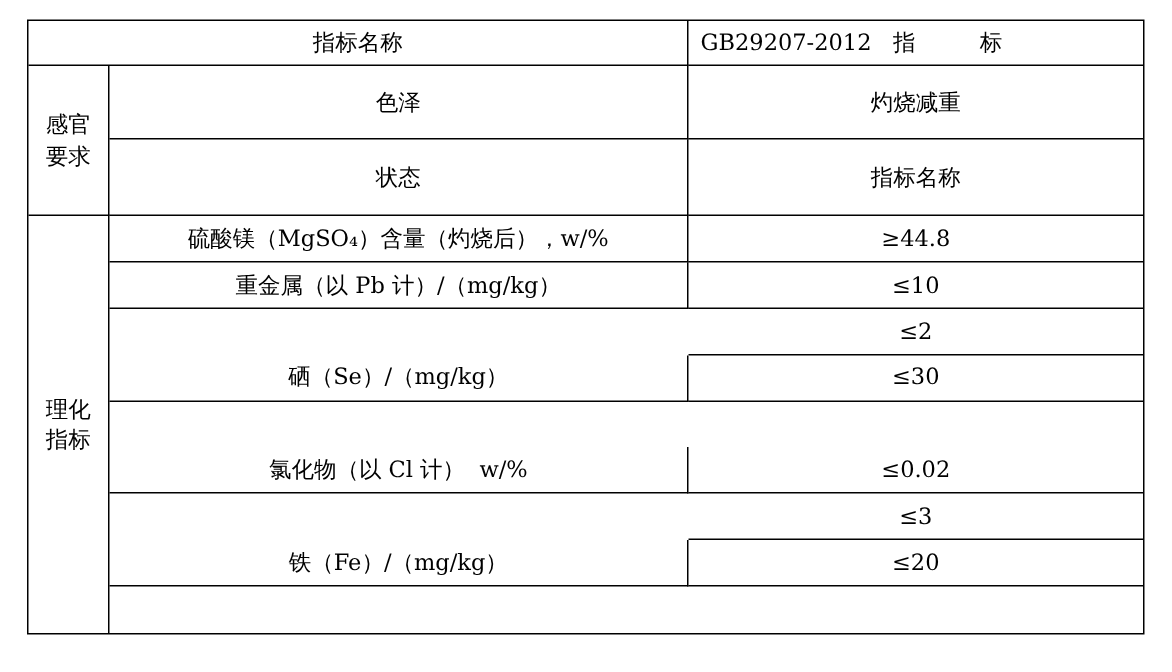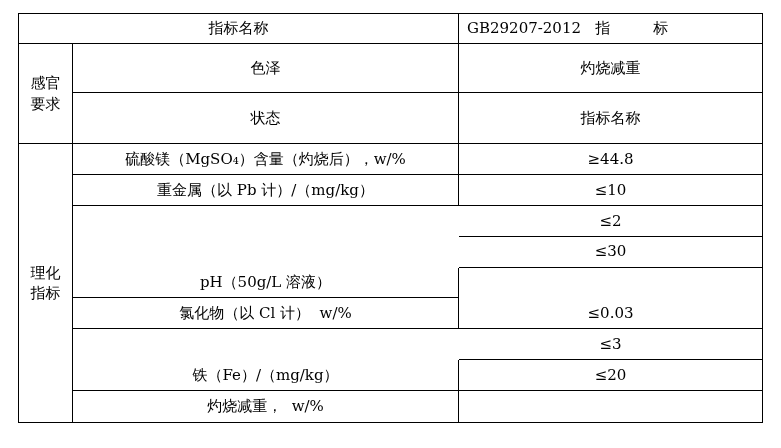--- a/index.html
+++ b/index.html
@@ -71,28 +71,27 @@
 指标</div>
 
     <div class="cell col-name r4">硫酸镁（MgSO₄）含量（灼烧后），w/%</div>
     <div class="cell col-value r4 last-col">≥44.8</div>
 
     <div class="cell col-name r5">重金属（以 Pb 计）/（mg/kg）</div>
     <div class="cell col-value r5 last-col">≤10</div>
 
     <div class="cell col-value r6 last-col">≤2</div>
 
+    <div class="cell col-name r7">硒（Se）/（mg/kg）</div>
     <div class="cell col-value r7 last-col">≤30</div>
 
-    <div class="cell col-name r8">pH（50g/L 溶液）</div>
 
     <div class="cell col-name r9">氯化物（以 Cl 计）  w/%</div>
-    <div class="cell col-value r9 last-col">≤0.03</div>
+    <div class="cell col-value r9 last-col">≤0.02</div>
 
     <div class="cell col-value r10 last-col">≤3</div>
 
     <div class="cell col-name r11">铁（Fe）/（mg/kg）</div>
     <div class="cell col-value r11 last-col">≤20</div>
 
-    <div class="cell col-name r12 last-row">灼烧减重，  w/%</div>
 
   </div>
 </div>
 
 </body></html>

